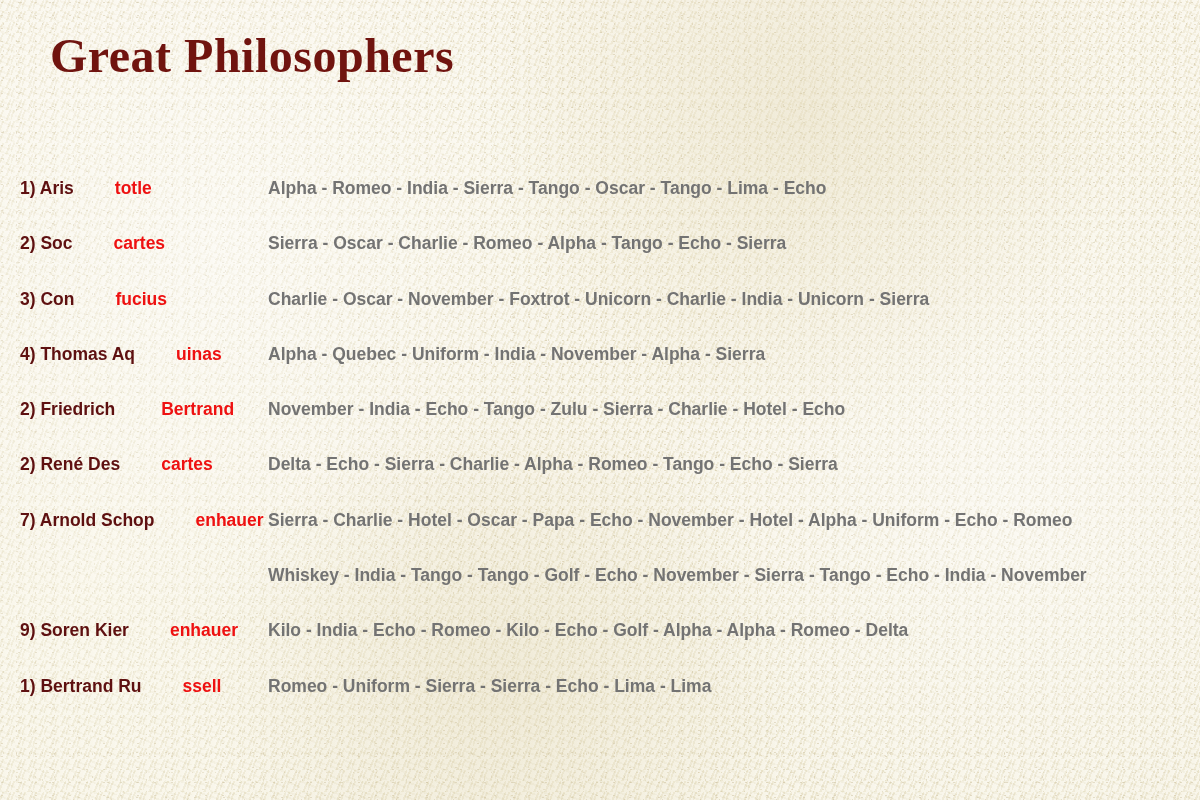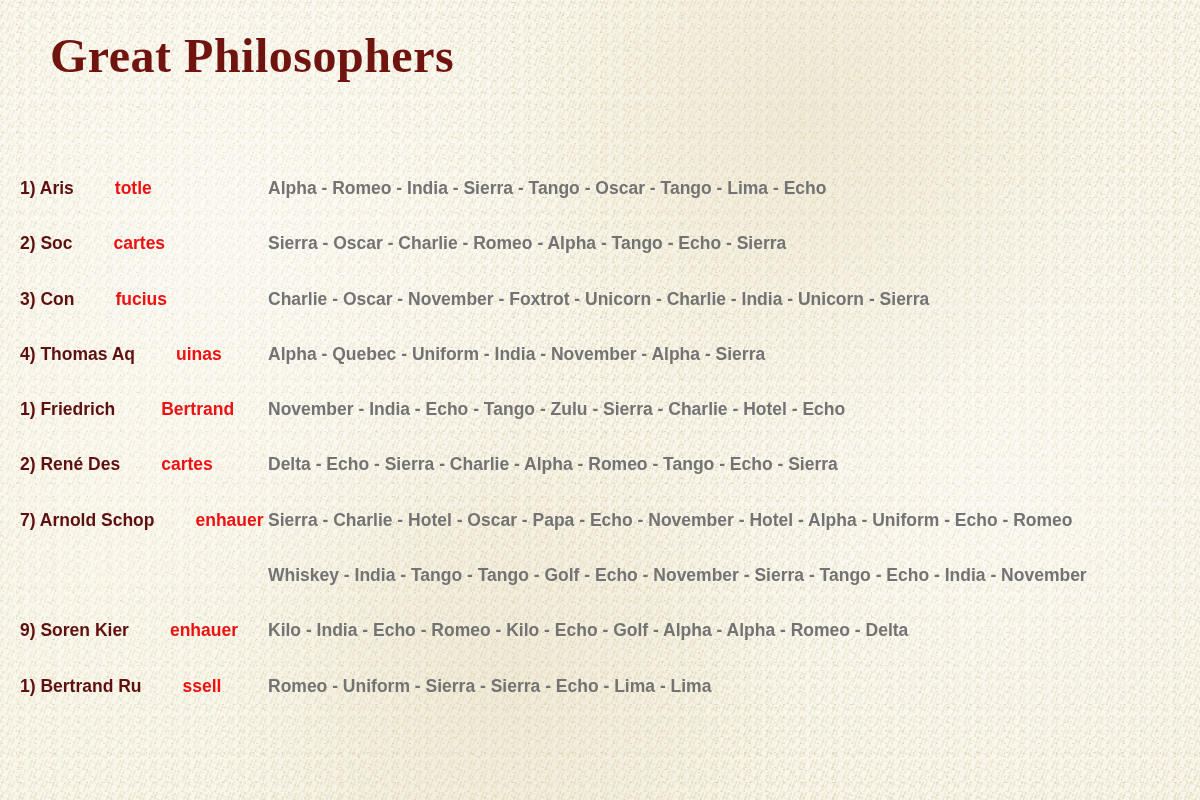--- a/index.html
+++ b/index.html
@@ -129,21 +129,21 @@
       </div>
       <div class="list-row">
         <div class="name-cell"><span class="name-head">3) Con</span><span class="name-tail">fucius</span></div>
         <div class="code-cell">Charlie - Oscar - November - Foxtrot - Unicorn - Charlie - India - Unicorn - Sierra</div>
       </div>
       <div class="list-row">
         <div class="name-cell"><span class="name-head">4) Thomas Aq</span><span class="name-tail">uinas</span></div>
         <div class="code-cell">Alpha - Quebec - Uniform - India - November - Alpha - Sierra</div>
       </div>
       <div class="list-row">
-        <div class="name-cell"><span class="name-head">1) Friedrich </span><span class="name-tail">Bertrand</span></div>
+        <div class="name-cell"><span class="name-head">2) Friedrich </span><span class="name-tail">Bertrand</span></div>
         <div class="code-cell">November - India - Echo - Tango - Zulu - Sierra - Charlie - Hotel - Echo</div>
       </div>
       <div class="list-row">
         <div class="name-cell"><span class="name-head">2) René Des</span><span class="name-tail">cartes</span></div>
         <div class="code-cell">Delta - Echo - Sierra - Charlie - Alpha - Romeo - Tango - Echo - Sierra</div>
       </div>
       <div class="list-row">
         <div class="name-cell"><span class="name-head">7) Arnold Schop</span><span class="name-tail">enhauer</span></div>
         <div class="code-cell">Sierra - Charlie - Hotel - Oscar - Papa - Echo - November - Hotel - Alpha - Uniform - Echo - Romeo</div>
       </div>

